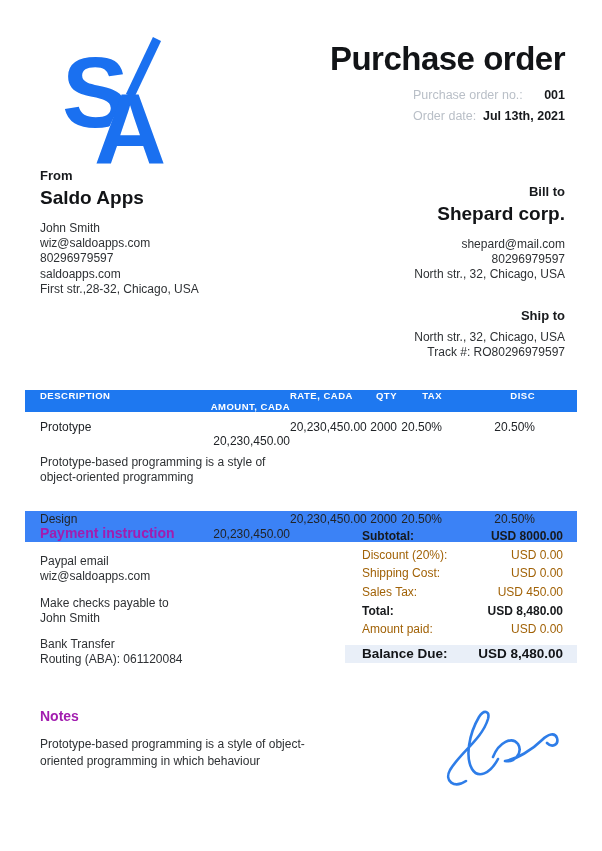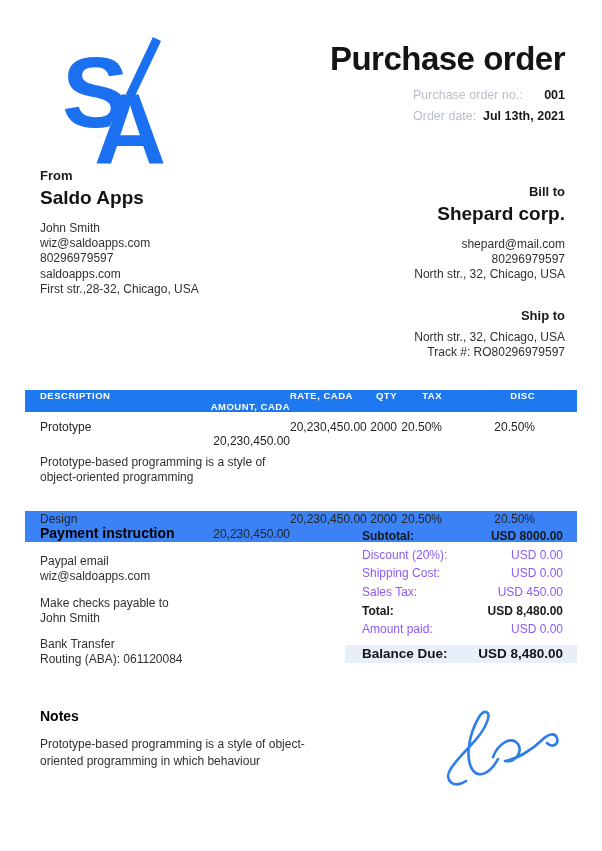--- a/index.html
+++ b/index.html
@@ -33,28 +33,28 @@
   .thead .c { font-size:9.5px; font-weight:700; letter-spacing:0.5px; color:#ffffff; text-align:right; white-space:nowrap; }
   .thead .c:first-child { text-align:left; }
   .r { text-align:right; }
   .cell { font-size:12px; color:#212428; white-space:nowrap; }
   .row-main { padding-top:8px; }
   .row-alt { background:#3b82f6; height:31px; align-items:center; margin-top:14px; }
   .item-details { font-size:12px; color:#2f3235; line-height:15px; padding:7px 42px 12px 15px; width:290px; }
 
   
   .payment { position:absolute; left:40px; top:525px; width:290px; }
-  .sec-title { font-size:14px; font-weight:700; color:#000000; }
+  .sec-title { font-size:14px; font-weight:700; color:#a21caf; }
   .payment .sec-title { margin-bottom:13px; }
   .pay-group { font-size:12px; color:#2e3134; line-height:15.3px; margin-bottom:11px; }
   .pay-group span { display:block; }
 
   
   .totals { position:absolute; left:345px; top:527px; width:232px; }
-  .trow { display:flex; justify-content:space-between; align-items:center; height:18.6px; padding:0 14px 0 17px; font-size:12px; color:#8b5cf6; }
+  .trow { display:flex; justify-content:space-between; align-items:center; height:18.6px; padding:0 14px 0 17px; font-size:12px; color:#a16207; }
   .trow.bold { font-weight:700; color:#17191c; }
   .balance { display:flex; justify-content:space-between; align-items:center; background:#e9eff8; height:18px; margin-top:6px; padding:0 14px 0 17px; font-size:13.5px; font-weight:700; color:#121417; }
 
   
   .notes { position:absolute; left:40px; top:708px; width:300px; }
   .notes .sec-title { margin-bottom:12px; }
   .notes-text { font-size:12px; color:#2e3134; line-height:16.5px; }
 
   
   .signature { position:absolute; left:430px; top:695px; width:150px; height:100px; }

